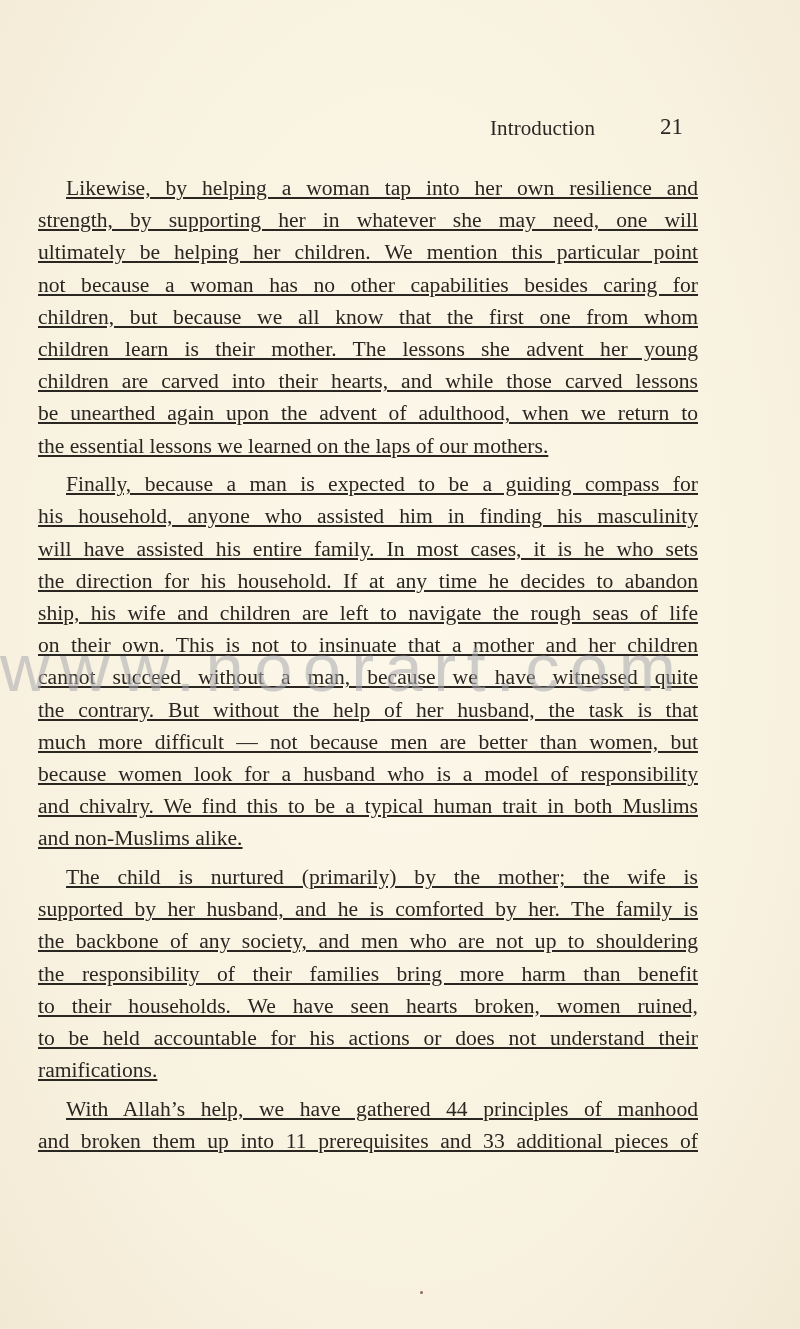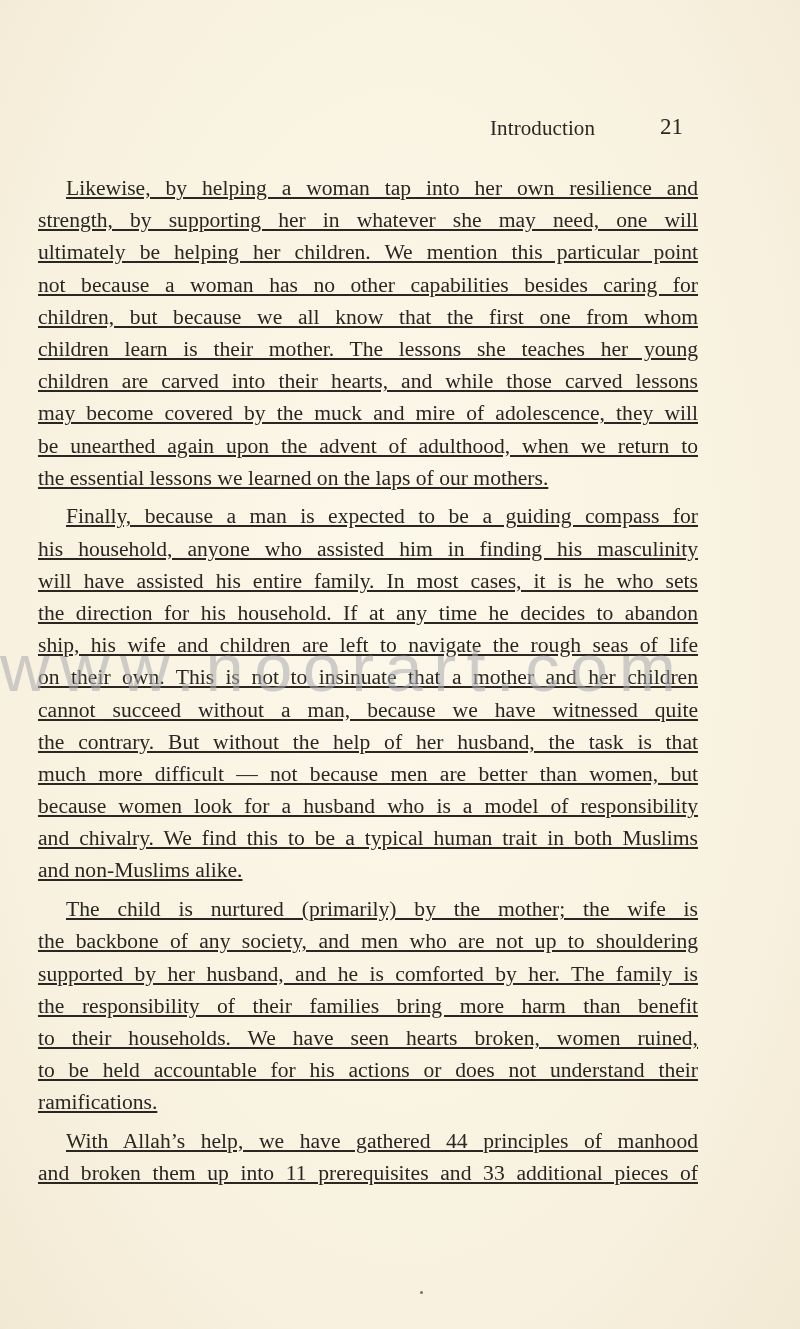--- a/index.html
+++ b/index.html
@@ -107,23 +107,22 @@
   </div>
 
   <div class="body-text">
 
     <div class="para">
       <span class="line indent">Likewise, by helping a woman tap into her own resilience and</span>
       <span class="line">strength, by supporting her in whatever she may need, one will</span>
       <span class="line">ultimately be helping her children. We mention this particular point</span>
       <span class="line">not because a woman has no other capabilities besides caring for</span>
       <span class="line">children, but because we all know that the first one from whom</span>
-      <span class="line">children learn is their mother. The lessons she teaches her young</span>
+      <span class="line">children learn is their mother. The lessons she advent her young</span>
       <span class="line">children are carved into their hearts, and while those carved lessons</span>
-      <span class="line">may become covered by the muck and mire of adolescence, they will</span>
       <span class="line">be unearthed again upon the advent of adulthood, when we return to</span>
       <span class="line last">the essential lessons we learned on the laps of our mothers.</span>
     </div>
 
     <div class="para">
       <span class="line indent">Finally, because a man is expected to be a guiding compass for</span>
       <span class="line">his household, anyone who assisted him in finding his masculinity</span>
       <span class="line">will have assisted his entire family. In most cases, it is he who sets</span>
       <span class="line">the direction for his household. If at any time he decides to abandon</span>
       <span class="line">ship, his wife and children are left to navigate the rough seas of life</span>
@@ -131,22 +130,22 @@
       <span class="line">cannot succeed without a man, because we have witnessed quite</span>
       <span class="line">the contrary. But without the help of her husband, the task is that</span>
       <span class="line">much more difficult — not because men are better than women, but</span>
       <span class="line">because women look for a husband who is a model of responsibility</span>
       <span class="line">and chivalry. We find this to be a typical human trait in both Muslims</span>
       <span class="line last">and non-Muslims alike.</span>
     </div>
 
     <div class="para">
       <span class="line indent">The child is nurtured (primarily) by the mother; the wife is</span>
+      <span class="line">supported by her husband, and he is comforted by her. The family is</span>
       <span class="line">the backbone of any society, and men who are not up to shouldering</span>
-      <span class="line">supported by her husband, and he is comforted by her. The family is</span>
       <span class="line">the responsibility of their families bring more harm than benefit</span>
       <span class="line">to their households. We have seen hearts broken, women ruined,</span>
       <span class="line">to be held accountable for his actions or does not understand their</span>
       <span class="line last">ramifications.</span>
     </div>
 
     <div class="para">
       <span class="line indent">With Allah’s help, we have gathered 44 principles of manhood</span>
       <span class="line">and broken them up into 11 prerequisites and 33 additional pieces of</span>
     </div>

